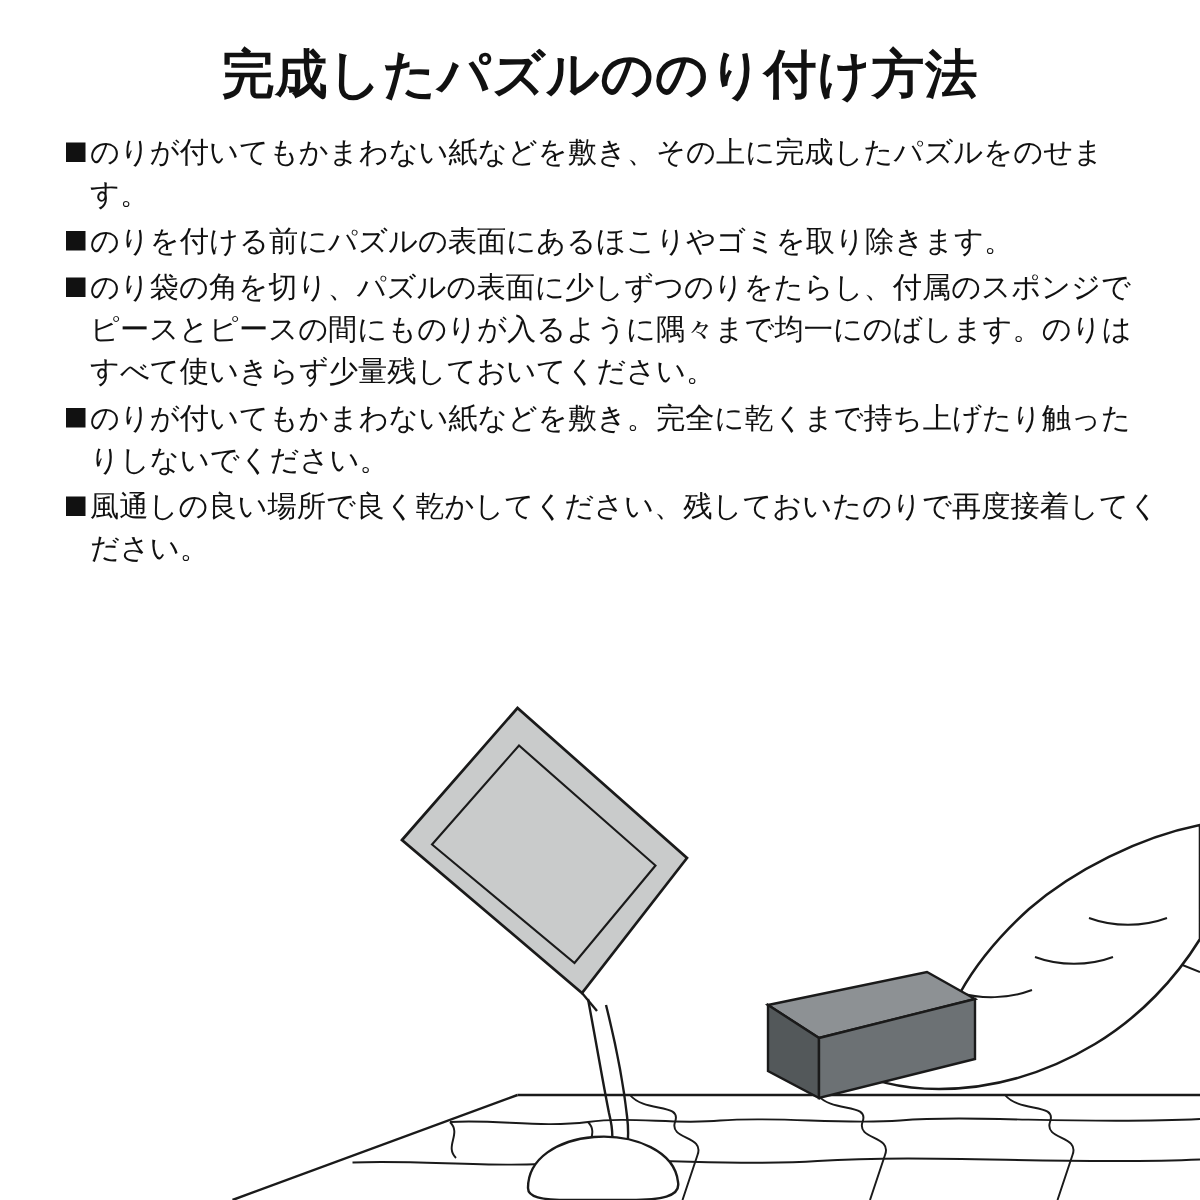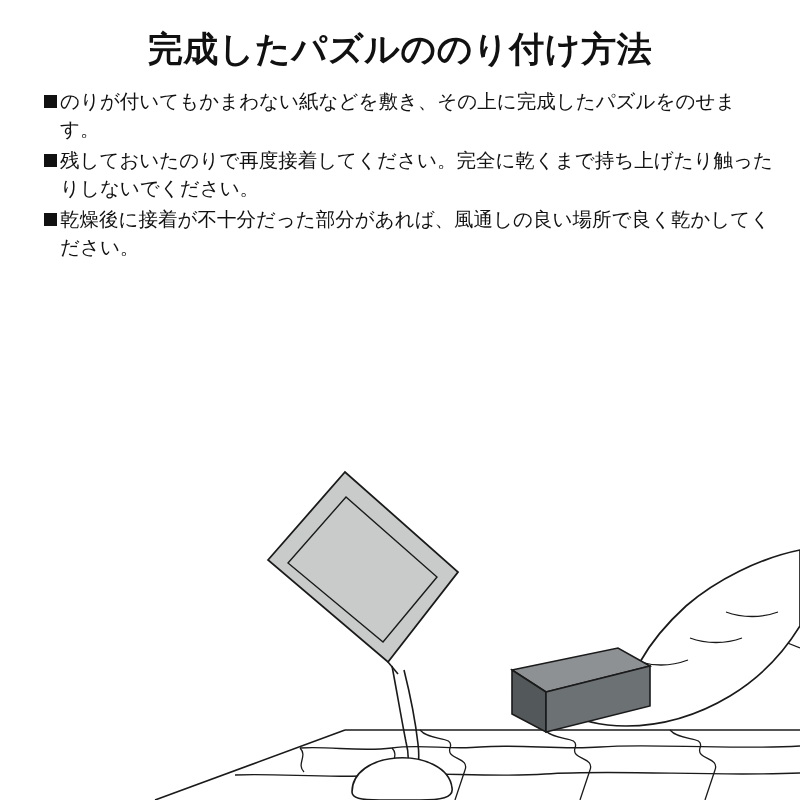--- a/index.html
+++ b/index.html
@@ -79,31 +79,39 @@
 
   <div class="title">完成したパズルののり付け方法</div>
 
   <div class="instructions">
 
     <div class="bullet-row">
       <span class="bullet-mark"></span>
       <span class="bullet-text">のりが付いてもかまわない紙などを敷き、その上に完成したパズルをのせます。</span>
     </div>
 
+    <div class="bullet-row">
+      <span class="bullet-mark"></span>
+      <span class="bullet-text">のりを付ける前にパズルの表面にあるほこりやゴミを取り除きます。</span>
+    </div>
 
+    <div class="bullet-row">
+      <span class="bullet-mark"></span>
+      <span class="bullet-text">のり袋の角を切り、パズルの表面に少しずつのりをたらし、付属のスポンジでピースとピースの間にものりが入るように隅々まで均一にのばします。のりはすべて使いきらず少量残しておいてください。</span>
+    </div>
 
 
     <div class="bullet-row">
       <span class="bullet-mark"></span>
-      <span class="bullet-text">残しておいたのりで再度接着してください。完全に乾くまで持ち上げたり触ったりしないでください。</span>
+      <span class="bullet-text">のりが付いてもかまわない紙などを敷き。完全に乾くまで持ち上げたり触ったりしないでください。</span>
     </div>
 
     <div class="bullet-row">
       <span class="bullet-mark"></span>
-      <span class="bullet-text">乾燥後に接着が不十分だった部分があれば、風通しの良い場所で良く乾かしてください。</span>
+      <span class="bullet-text">風通しの良い場所で良く乾かしてください、残しておいたのりで再度接着してください。</span>
     </div>
 
   </div>
 
   <div class="illustration">
     <svg width="800" height="370" viewBox="0 0 800 370" xmlns="http://www.w3.org/2000/svg">
 
       <g>
         <path d="M155 370 L345 300 L800 300 L800 370 Z" fill="#ffffff" stroke="none"></path>
         <path d="M345 300 L800 300" stroke="#1a1a1a" stroke-width="1.6" fill="none"></path>

